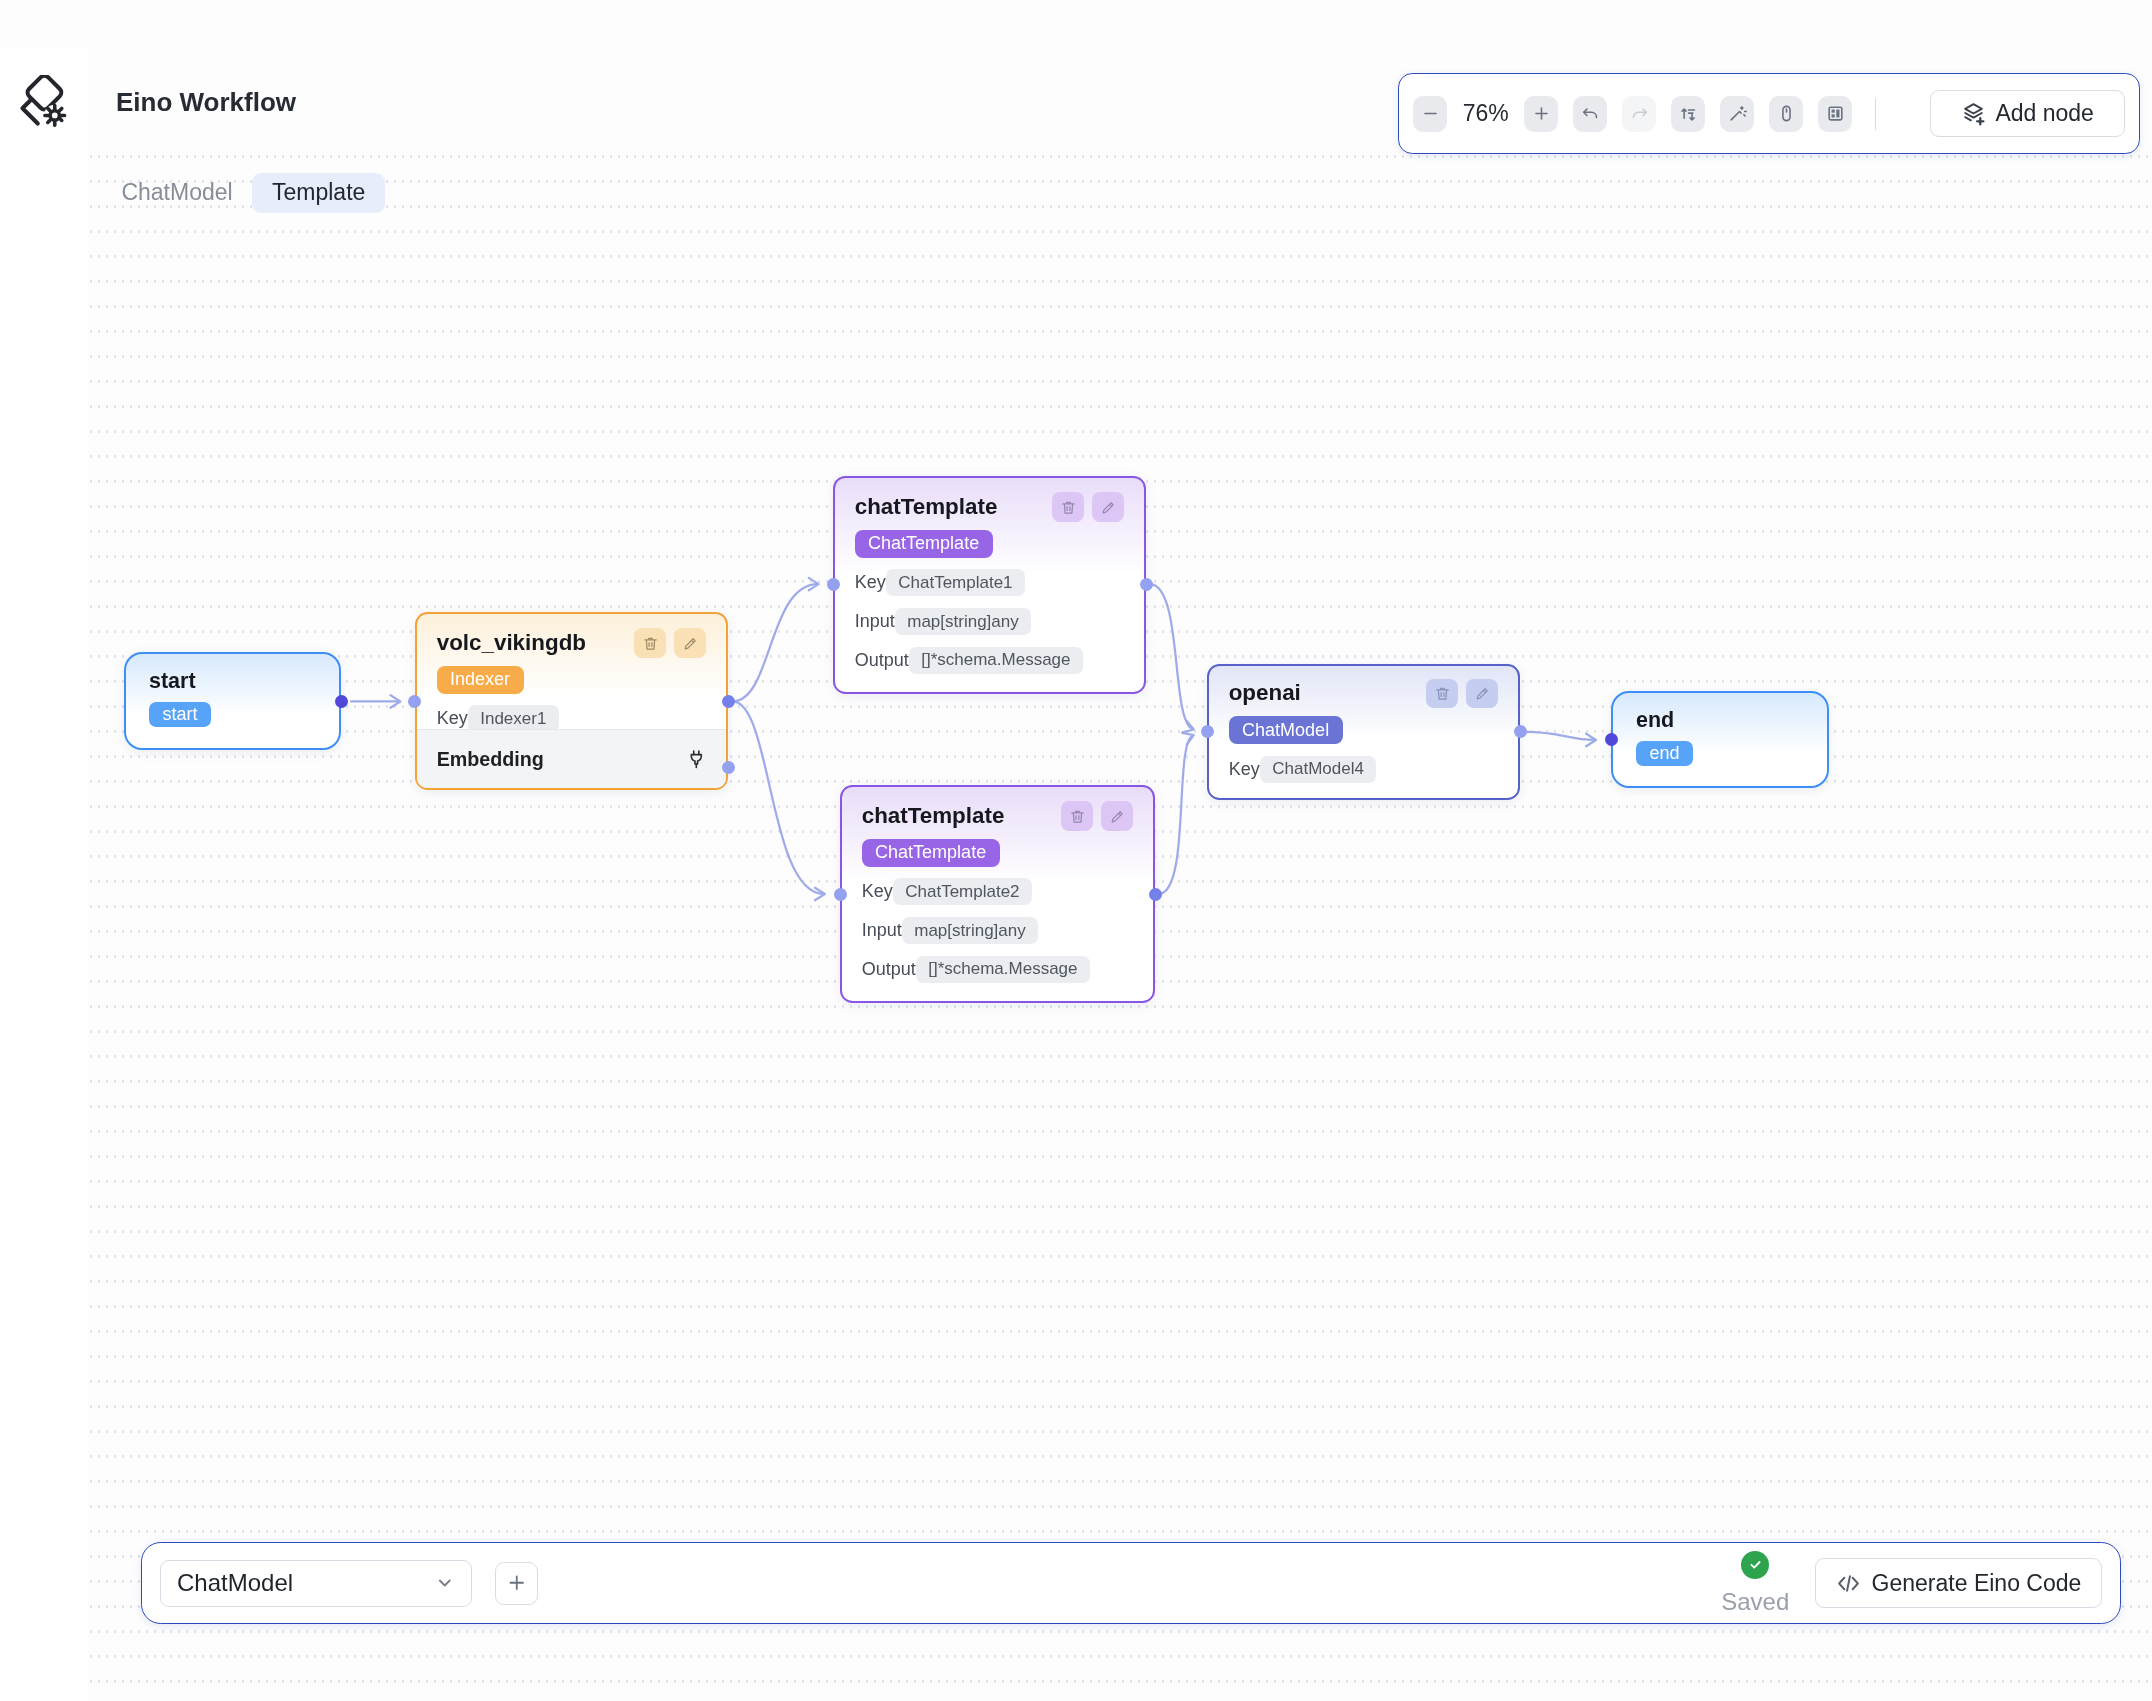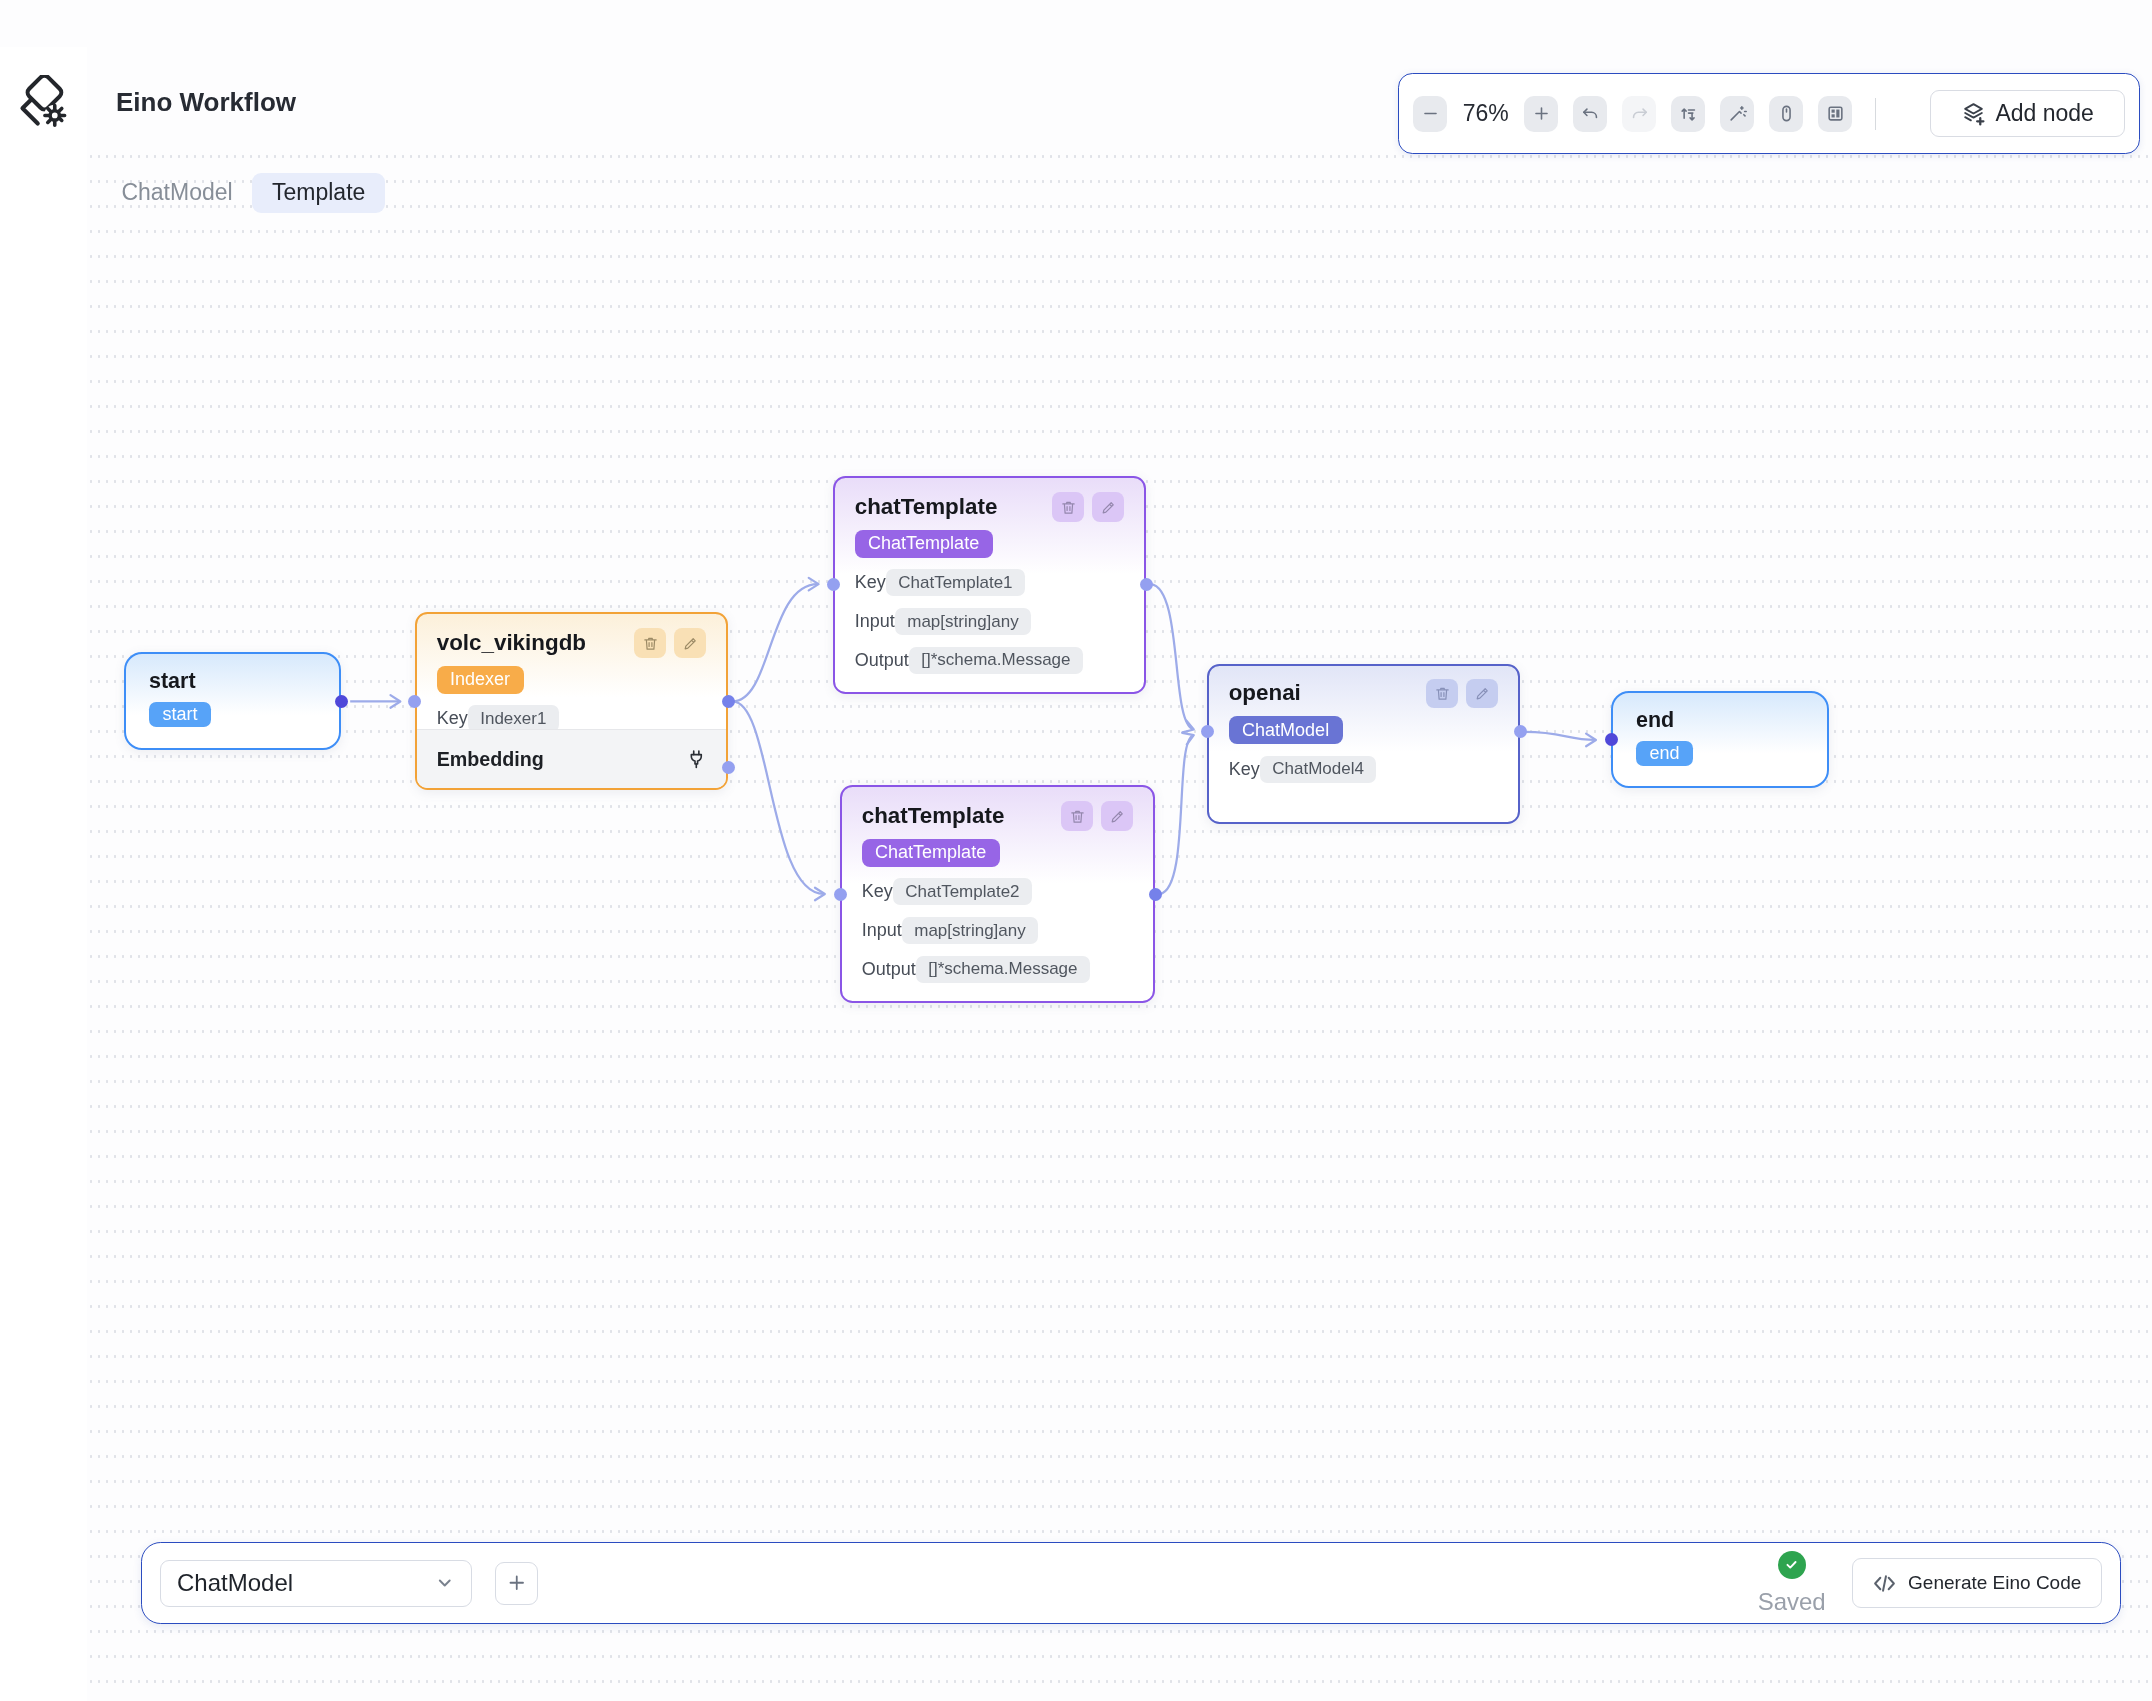--- a/index.html
+++ b/index.html
@@ -102,21 +102,21 @@
     color:#1f232a; cursor:pointer; }
   .graph-select svg { width:21.5px; height:21.5px; stroke:#7a828e; fill:none; stroke-width:2.2; stroke-linecap:round; stroke-linejoin:round; }
   .plus-btn { width:43px; height:43px; margin-left:23px; border:1.3px solid #d8dce4; border-radius:9px;
     background:#fff; color:#6a7280; display:flex; align-items:center; justify-content:center; cursor:pointer; }
   .plus-btn svg { width:21.5px; height:21.5px; stroke:currentColor; fill:none; stroke-width:2; stroke-linecap:round; }
   .status { margin-left:auto; display:flex; align-items:center; gap:9px; margin-right:26px;flex-direction:column; }
   .status .txt { font-size:24px; color:#9aa0aa; }
   .check-circle { width:28px; height:28px; border-radius:50%; background:#2ea44f; display:flex; align-items:center; justify-content:center; }
   .check-circle svg { width:15px; height:15px; stroke:#fff; fill:none; stroke-width:3; stroke-linecap:round; stroke-linejoin:round; }
   .bbtn { height:50px; border:1.3px solid #d8dce4; border-radius:9px; background:#fff; display:flex;
-    align-items:center; gap:10.7px; padding:0 19.7px; font-size:19px; color:#23272e; cursor:pointer; font-family:inherit; }
+    align-items:center; gap:10.7px; padding:0 19.7px; font-size:23px; color:#23272e; cursor:pointer; font-family:inherit; }
   .bbtn + .bbtn { margin-left:16px; }
   .bbtn svg { width:25px; height:25px; stroke:#5b626d; fill:none; stroke-width:1.9; stroke-linecap:round; stroke-linejoin:round; }
 </style>
 </head>
 <body>
 
 <div id="app">
 
 
   <div class="sidebar"></div>
@@ -377,21 +377,21 @@
           <span class="rlabel">Input</span>
           <span class="pill">map[string]any</span>
         </div>
       <div class="row">
           <span class="rlabel">Output</span>
           <span class="pill">[]*schema.Message</span>
         </div>
     </div>
   </div>
 
-  <div class="node t-indigo" style="left:1207px;top:664px;width:313px;height:160px;">
+  <div class="node t-indigo" style="left:1207px;top:664px;width:313px;height:136px;">
     <div class="inner" style="padding:12.5px 19.7px;">
       <div class="node-head">
         <span class="node-title">openai</span>
         <span class="node-actions">
           <button class="nbtn">
               <svg viewBox="0 0 24 24">
                 <path d="M4 7h16M9.5 7V4.8h5V7M6.2 7l1 13h9.6l1-13M10 10.8v5.4M14 10.8v5.4"></path>
               </svg>
             </button>
           <button class="nbtn">

